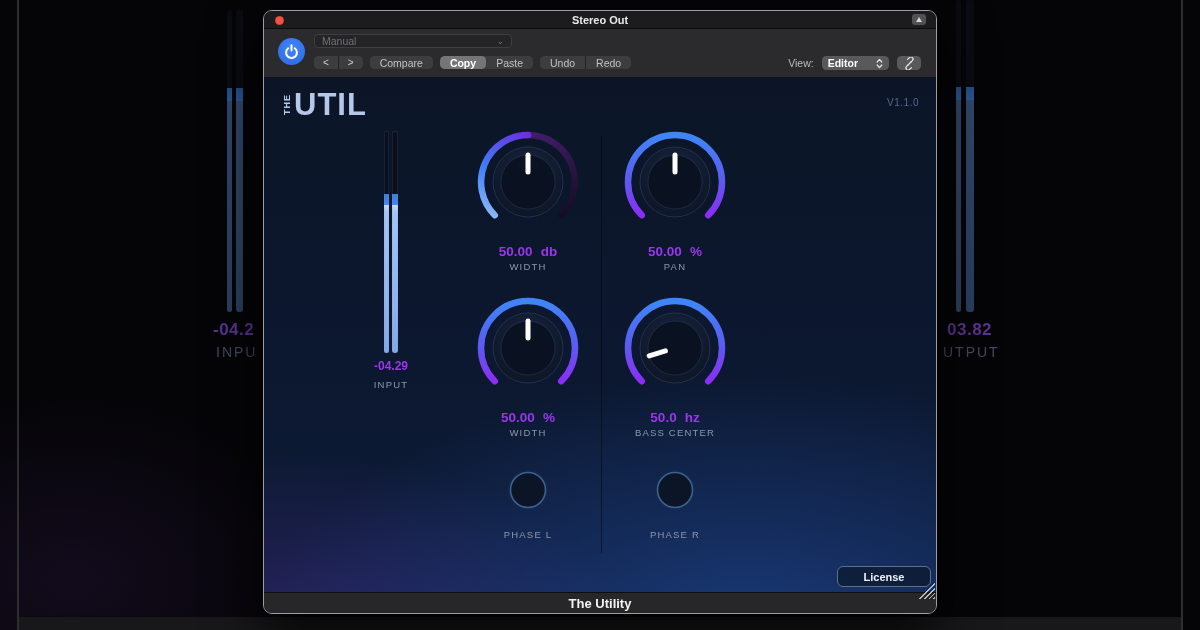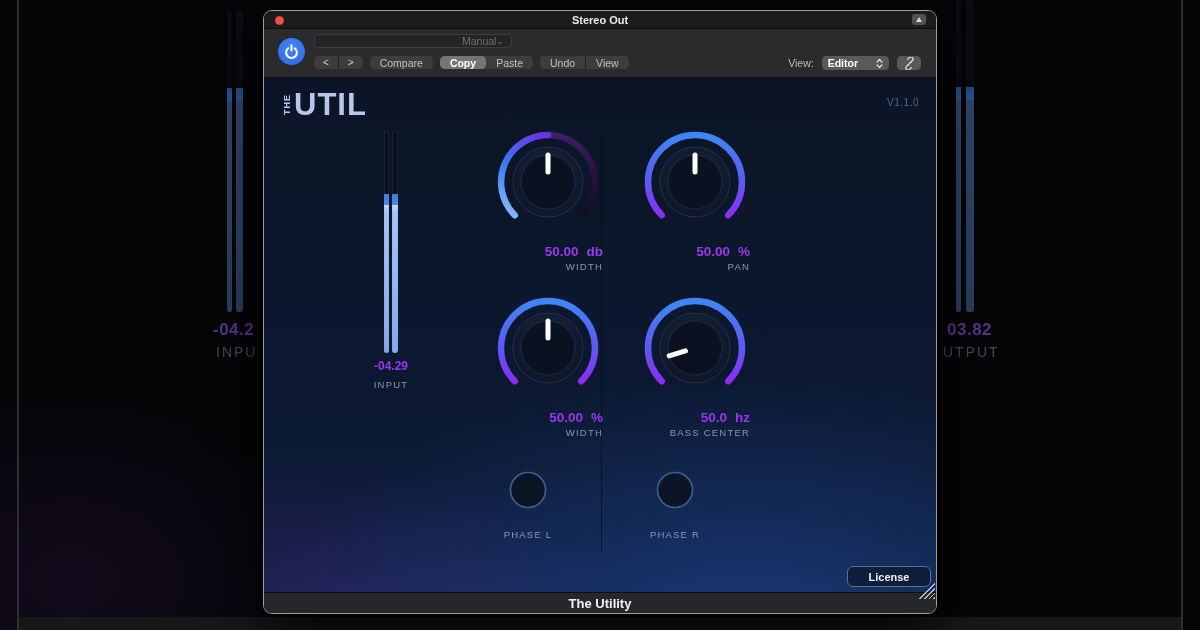--- a/index.html
+++ b/index.html
@@ -36,21 +36,21 @@
   .popout{position:absolute;right:10px;top:3px;width:14px;height:11px;border-radius:3px;background:#525254;
     display:flex;align-items:center;justify-content:center;}
   .popout .arr{width:0;height:0;border-left:3.5px solid transparent;border-right:3.5px solid transparent;
     border-bottom:5px solid #d6d6d8;}
 
   .hdr{position:relative;height:48px;background:#2b2b2d;}
   .power{position:absolute;left:14px;top:9px;width:27px;height:27px;border-radius:50%;
     background:radial-gradient(circle at 50% 35%,#4286f8,#2b66e0);display:flex;align-items:center;justify-content:center;}
   .preset{position:absolute;left:50px;top:5px;width:198px;height:14px;border-radius:4px;
     background:#242426;border:1px solid #3e3e41;display:flex;align-items:center;padding:0 7px;}
-  .preset .ptxt{flex:1;font-size:10.5px;color:#707174;text-align:right;}
+  .preset .ptxt{flex:1;font-size:10.5px;color:#707174;}
   .preset .pchev{font-size:9px;color:#707174;line-height:1;}
   .hrow{position:absolute;left:50px;top:27px;height:13px;display:flex;gap:7px;align-items:stretch;}
   .grp{display:flex;border-radius:4.5px;overflow:hidden;background:#3d3d3f;}
   .seg{display:flex;align-items:center;justify-content:center;font-size:10.5px;color:#c1c1c3;padding:0 10px;}
   .seg.navseg{padding:0 9px;font-size:10px;color:#cfcfd1;}
   .seg.sel{background:#757578;color:#fff;font-weight:700;border-radius:4.5px;}
   .seg + .seg{border-left:1px solid rgba(28,28,30,.8);}
   .grp .seg.sel + .seg{border-left:none;}
   .viewarea{position:absolute;right:15px;top:27px;height:14px;display:flex;gap:8px;align-items:center;}
   .viewlab{font-size:10.5px;color:#bcbcbe;}
@@ -64,40 +64,40 @@
       radial-gradient(850px 460px at 72% 110%, rgba(40,90,190,0.50), rgba(40,90,190,0) 58%),
       radial-gradient(620px 400px at 4% 118%, rgba(115,55,200,0.34), rgba(115,55,200,0) 58%),
       linear-gradient(180deg,#0b1526 0%,#0c1830 55%,#0d1b36 100%);}
   .divider{position:absolute;left:337px;top:58px;width:1px;height:418px;background:rgba(3,6,14,.55);}
   .logo{position:absolute;left:18px;top:12px;display:flex;align-items:center;}
   .logo .the{writing-mode:vertical-rl;transform:rotate(180deg);font-size:9px;font-weight:700;
     letter-spacing:1px;color:#b6c8ea;margin-right:2px;}
   .logo .util{font-size:31px;font-weight:800;letter-spacing:1px;color:#b6c8ea;line-height:1;}
   .version{position:absolute;right:17px;top:20px;font-size:10px;color:#53688f;letter-spacing:.5px;}
 
-  .knob-block{position:absolute;width:150px;text-align:right;}
+  .knob-block{position:absolute;width:150px;text-align:center;}
   .kval{margin-top:3px;font-size:13.5px;font-weight:700;color:#9a36ec;}
   .kval .unit{margin-left:8px;}
   .klab{margin-top:2px;font-size:9.5px;letter-spacing:1.2px;color:#8d97ab;}
 
   .phase-block{position:absolute;width:150px;text-align:center;}
   .phase-block .klab{margin-top:12px;}
 
   .meter-block{position:absolute;width:150px;text-align:center;}
   .mbars{display:flex;gap:3px;justify-content:center;}
   .mbar{width:5px;border-radius:3px;box-shadow:inset 0 0 0 .5px rgba(110,150,220,.28);}
   .mbar.b2{width:6px;}
   .meter-block.in .mbar{height:222px;
     background:linear-gradient(180deg,#0b0f1a 0%,#0b0f1a 28.5%,#3f7ed8 28.5%,#4689e8 33.5%,#c6daf8 33.5%,#a6c4f4 36.5%,#93b6ef 72%,#84a8e6 100%);}
   .meter-block.out .mbar{height:224px;
     background:linear-gradient(180deg,#0b0f1a 0%,#0b0f1a 27%,#3f7ed8 27%,#4689e8 32.5%,#c6daf8 32.5%,#a6c4f4 35.5%,#93b6ef 72%,#84a8e6 100%);}
   .mval{margin-top:6px;font-size:12px;font-weight:700;color:#9a36ec;}
   .mlab{margin-top:6px;font-size:9.5px;letter-spacing:1.2px;color:#8d97ab;}
 
-  .license{position:absolute;right:5px;top:489px;width:84px;height:21px;border-radius:6px;
+  .license{position:absolute;right:5px;top:489px;width:94px;height:21px;border-radius:6px;
     border:1px solid #5f7089;background:rgba(10,18,30,.55);color:#eef2f8;font-size:11px;font-weight:600;
     display:flex;align-items:center;justify-content:center;}
   .grip{position:absolute;right:1px;top:571px;width:17px;height:17px;z-index:6;
     background:repeating-linear-gradient(135deg,rgba(195,202,214,0) 0 2.2px,rgba(195,202,214,.9) 2.2px 3.4px);
     clip-path:polygon(100% 0,100% 100%,0 100%);}
   .pfooter{position:relative;height:22px;background:#27272a;border-top:1px solid rgba(0,0,0,.6);
     display:flex;align-items:center;justify-content:center;}
   .pfooter .ftxt{font-size:13px;font-weight:600;color:#f2f2f2;}
 </style>
 </head>
@@ -168,21 +168,21 @@
         </div>
         <div class="grp">
           <div class="seg">Compare</div>
         </div>
         <div class="grp">
           <div class="seg sel">Copy</div>
           <div class="seg">Paste</div>
         </div>
         <div class="grp">
           <div class="seg">Undo</div>
-          <div class="seg">View</div>
+          <div class="seg">Redo</div>
         </div>
       </div>
       <div class="viewarea">
         <span class="viewlab">View:</span>
         <div class="viewsel">
           <span class="vtxt">Editor</span>
           <svg width="7" height="11" viewBox="0 0 7 11">
             <polyline points="1.2,4 3.5,1.4 5.8,4" fill="none" stroke="#e3e3e5" stroke-width="1.3" stroke-linecap="round" stroke-linejoin="round"></polyline>
             <polyline points="1.2,7 3.5,9.6 5.8,7" fill="none" stroke="#e3e3e5" stroke-width="1.3" stroke-linecap="round" stroke-linejoin="round"></polyline>
           </svg>

